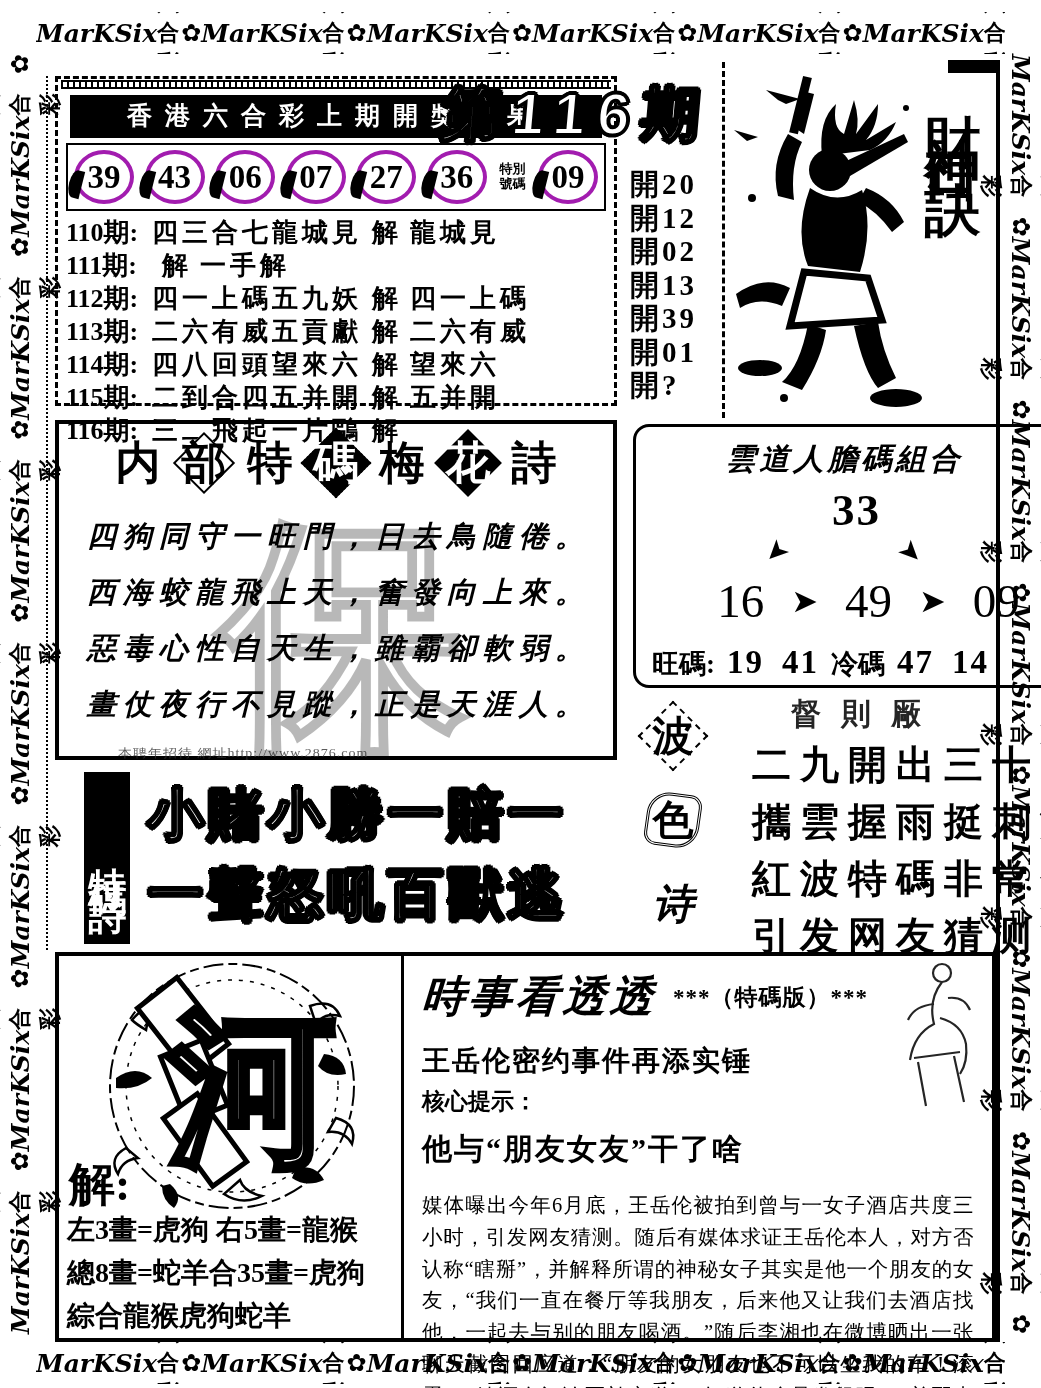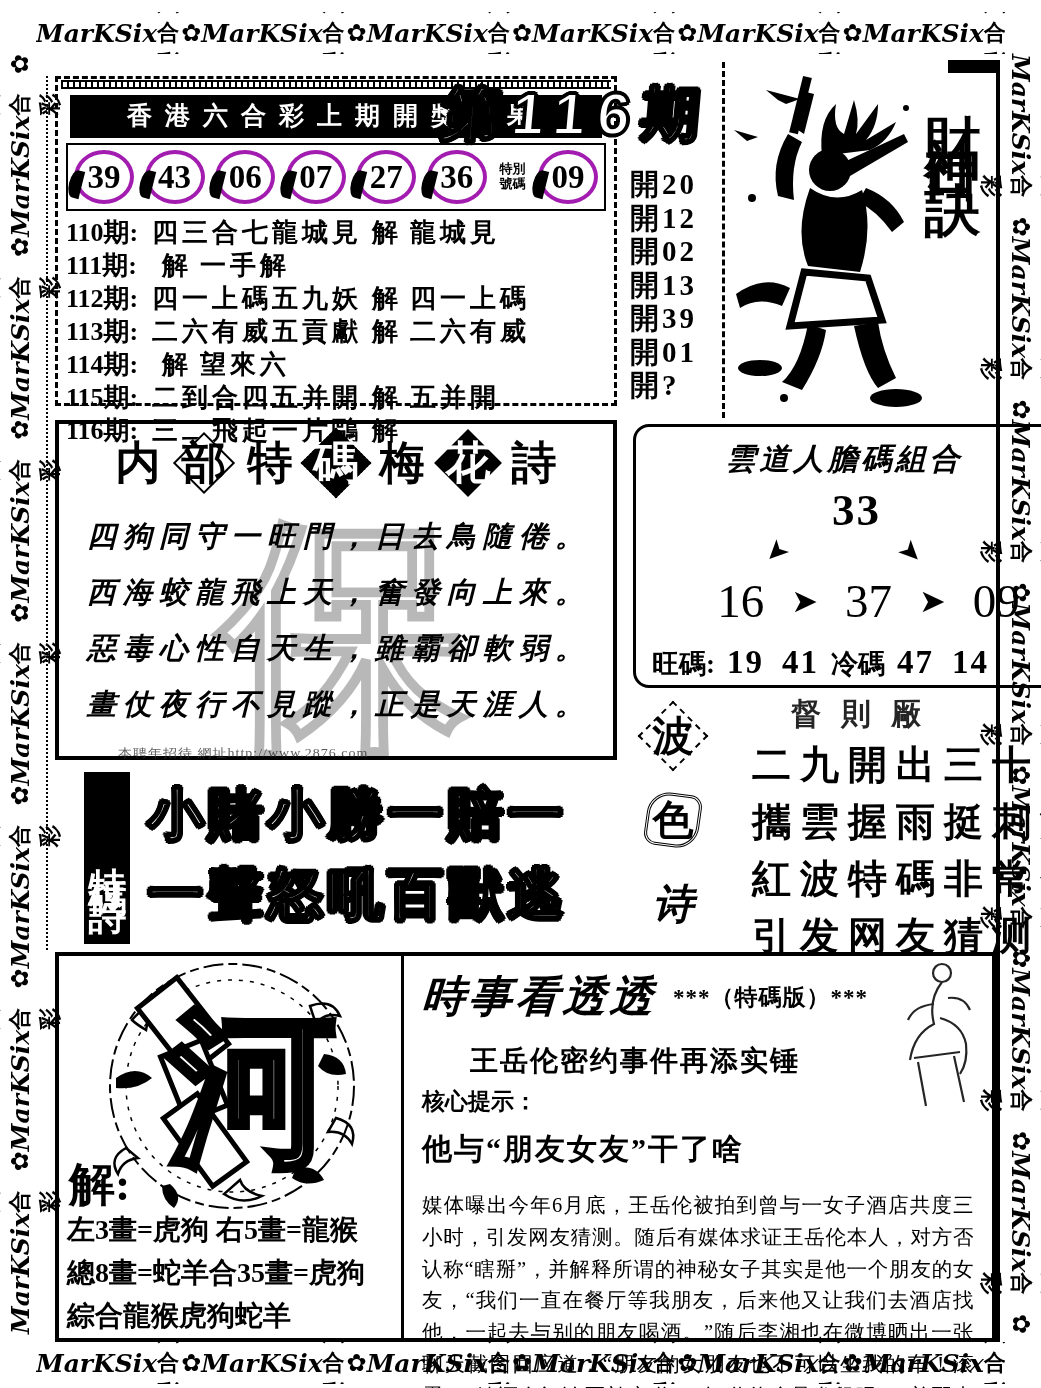--- a/index.html
+++ b/index.html
@@ -115,21 +115,21 @@
   .riddle-cell{position:relative;width:345px;border-right:3px solid #000;}
   .medallion{display:block;margin:2px auto 0;}
   .jie-label{position:absolute;left:10px;top:198px;font-weight:900;font-size:46px;}
   .riddle-lines{position:absolute;left:8px;top:252px;font-weight:bold;font-size:28px;line-height:43px;white-space:nowrap;}
   .news-cell{position:relative;flex:1;padding:8px 14px 0 18px;}
   .news-header{display:flex;align-items:center;gap:16px;margin-top:4px;}
   .news-title{font-family:"Liberation Sans",sans-serif;font-weight:900;font-size:43px;letter-spacing:4px;
               font-style:italic;transform:skewX(-3deg);}
   .news-suffix{font-weight:bold;font-size:23px;letter-spacing:1px;}
   .sketch{position:absolute;right:6px;top:2px;opacity:.85;}
-  .news-headline{font-family:"Liberation Sans",sans-serif;font-weight:bold;font-size:28px;letter-spacing:2px;margin-top:16px;margin-left:48px;}
+  .news-headline{font-family:"Liberation Sans",sans-serif;font-weight:bold;font-size:28px;letter-spacing:2px;margin-top:16px;}
   .news-hint-row{display:flex;align-items:baseline;gap:12px;margin-top:6px;flex-direction:column;}
   .hint-label{font-family:"Liberation Sans",sans-serif;font-weight:bold;font-size:23px;}
   .hint-text{font-weight:bold;font-size:30px;letter-spacing:2px;}
   .news-body{margin-top:20px;font-size:20.5px;line-height:1.55;text-align:justify;letter-spacing:.5px;padding-right:4px;}
 </style>
 </head>
 <body>
 
 <div id="page" data-name="lottery-tipsheet-page">
 
@@ -262,20 +262,21 @@
 
         <div class="period-row" data-name="period-row">
           <span class="p-label" data-name="period-label">113期:</span>
           <span class="p-phrase" data-name="period-phrase">二六有威五貢獻</span>
           <span class="p-jie" data-name="period-jie-label">解</span>
           <span class="p-answer" data-name="period-answer">二六有威</span>
         </div>
 
         <div class="period-row" data-name="period-row">
           <span class="p-label" data-name="period-label">114期:</span>
+          <span class="p-phrase" data-name="period-phrase">四八回頭望來六</span>
           <span class="p-jie" data-name="period-jie-label">解</span>
           <span class="p-answer" data-name="period-answer">望來六</span>
         </div>
 
         <div class="period-row" data-name="period-row">
           <span class="p-label" data-name="period-label">115期:</span>
           <span class="p-phrase" data-name="period-phrase">二到合四五并開</span>
           <span class="p-jie" data-name="period-jie-label">解</span>
           <span class="p-answer" data-name="period-answer">五并開</span>
         </div>
@@ -360,21 +361,21 @@
   <div class="dan-box" data-name="dan-combo-box">
     <div class="dan-title" data-name="dan-combo-title">雲道人膽碼組合</div>
     <div class="dan-top" data-name="dan-top-number">33</div>
     <div class="dan-arrows" data-name="dan-arrows">
       <span class="dan-arrow dl" data-name="arrow-down-left-icon">➤</span>
       <span class="dan-arrow dr" data-name="arrow-down-right-icon">➤</span>
     </div>
     <div class="dan-row" data-name="dan-number-row">
       <span data-name="dan-number">16</span>
       <span class="arr" data-name="arrow-right-icon">➤</span>
-      <span data-name="dan-number">37</span>
+      <span data-name="dan-number">49</span>
       <span class="arr" data-name="arrow-right-icon">➤</span>
       <span data-name="dan-number">09</span>
     </div>
     <div class="dan-bottom" data-name="hot-cold-row">
       <span class="dan-lbl" data-name="hot-label">旺碼:</span>
       <span class="dan-num" data-name="hot-numbers">
         <span data-name="hot-number">19</span>
         <span data-name="hot-number">41</span>
       </span>
       <span class="dan-lbl" data-name="cold-label">冷碼</span>

